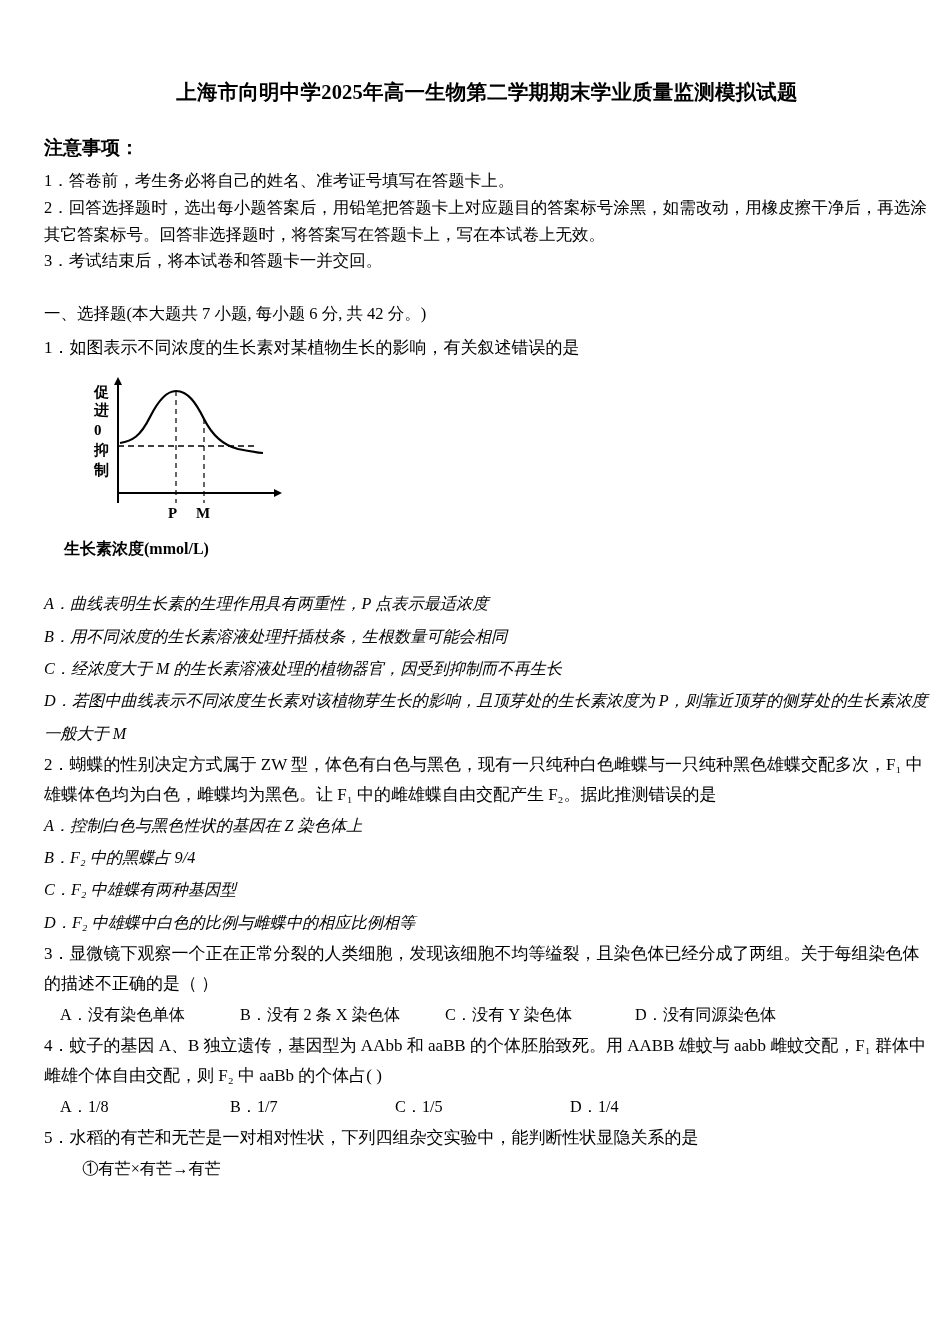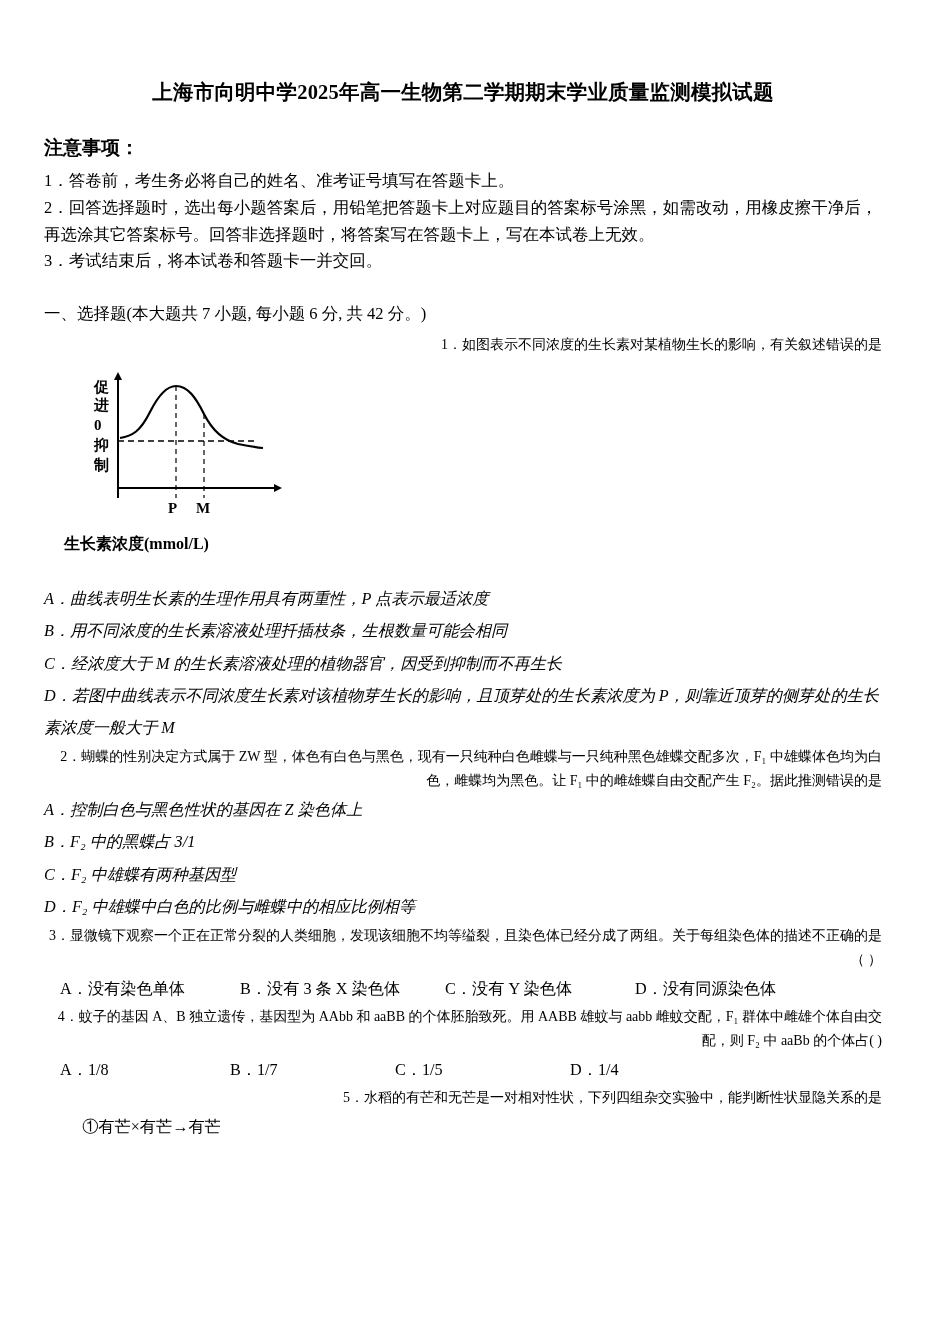--- a/index.html
+++ b/index.html
@@ -10,21 +10,21 @@
   body {
     width: 950px;
     min-height: 1344px;
     font-family: "Liberation Serif", "DejaVu Serif", serif;
     color: #000000;
   }
   .page {
     width: 950px;
     min-height: 1344px;
     box-sizing: border-box;
-    padding: 78px 68px 40px 44px;
+    padding: 78px 20px 40px 44px;
     position: relative;
   }
   .doc-title {
     text-align: center;
     font-size: 20.5px;
     font-weight: bold;
     letter-spacing: 0.2px;
     margin: 0 0 26px 0;
     line-height: 1.4;
   }
@@ -39,24 +39,23 @@
     line-height: 1.62;
     margin: 0;
     text-indent: 0;
   }
   .section-head {
     font-size: 16.5px;
     margin: 26px 0 6px 0;
     line-height: 1.6;
   }
   .q-line {
-    font-size: 14px;
+    font-size: 17px;
     line-height: 1.75;
     margin: 0;
-    text-align: right;
   }
   .opt-line {
     font-size: 16.2px;
     line-height: 2.0;
     margin: 0;
     font-style: italic;
   }
   .opt-row {
     display: flex;
     font-size: 16.2px;
@@ -126,28 +125,28 @@
   </div>
 
   <div class="spacer-14"></div>
   <p class="opt-line">A．曲线表明生长素的生理作用具有两重性，P 点表示最适浓度</p>
   <p class="opt-line">B．用不同浓度的生长素溶液处理扦插枝条，生根数量可能会相同</p>
   <p class="opt-line">C．经浓度大于 M 的生长素溶液处理的植物器官，因受到抑制而不再生长</p>
   <p class="opt-line">D．若图中曲线表示不同浓度生长素对该植物芽生长的影响，且顶芽处的生长素浓度为 P，则靠近顶芽的侧芽处的生长素浓度一般大于 M</p>
 
   <p class="q-line">2．蝴蝶的性别决定方式属于 ZW 型，体色有白色与黑色，现有一只纯种白色雌蝶与一只纯种黑色雄蝶交配多次，F₁ 中雄蝶体色均为白色，雌蝶均为黑色。让 F₁ 中的雌雄蝶自由交配产生 F₂。据此推测错误的是</p>
   <p class="opt-line">A．控制白色与黑色性状的基因在 Z 染色体上</p>
-  <p class="opt-line">B．F₂ 中的黑蝶占 3/1</p>
+  <p class="opt-line">B．F₂ 中的黑蝶占 9/4</p>
   <p class="opt-line">C．F₂ 中雄蝶有两种基因型</p>
   <p class="opt-line">D．F₂ 中雄蝶中白色的比例与雌蝶中的相应比例相等</p>
 
   <p class="q-line">3．显微镜下观察一个正在正常分裂的人类细胞，发现该细胞不均等缢裂，且染色体已经分成了两组。关于每组染色体的描述不正确的是（ ）</p>
   <div class="opt-row w4">
     <span class="cell">A．没有染色单体</span>
-    <span class="cell">B．没有 3 条 X 染色体</span>
+    <span class="cell">B．没有 2 条 X 染色体</span>
     <span class="cell">C．没有 Y 染色体</span>
     <span class="cell">D．没有同源染色体</span>
   </div>
 
   <p class="q-line">4．蚊子的基因 A、B 独立遗传，基因型为 AAbb 和 aaBB 的个体胚胎致死。用 AABB 雄蚊与 aabb 雌蚊交配，F₁ 群体中雌雄个体自由交配，则 F₂ 中 aaBb 的个体占(  )</p>
   <div class="opt-row w4b">
     <span class="cell">A．1/8</span>
     <span class="cell">B．1/7</span>
     <span class="cell">C．1/5</span>
     <span class="cell">D．1/4</span>

